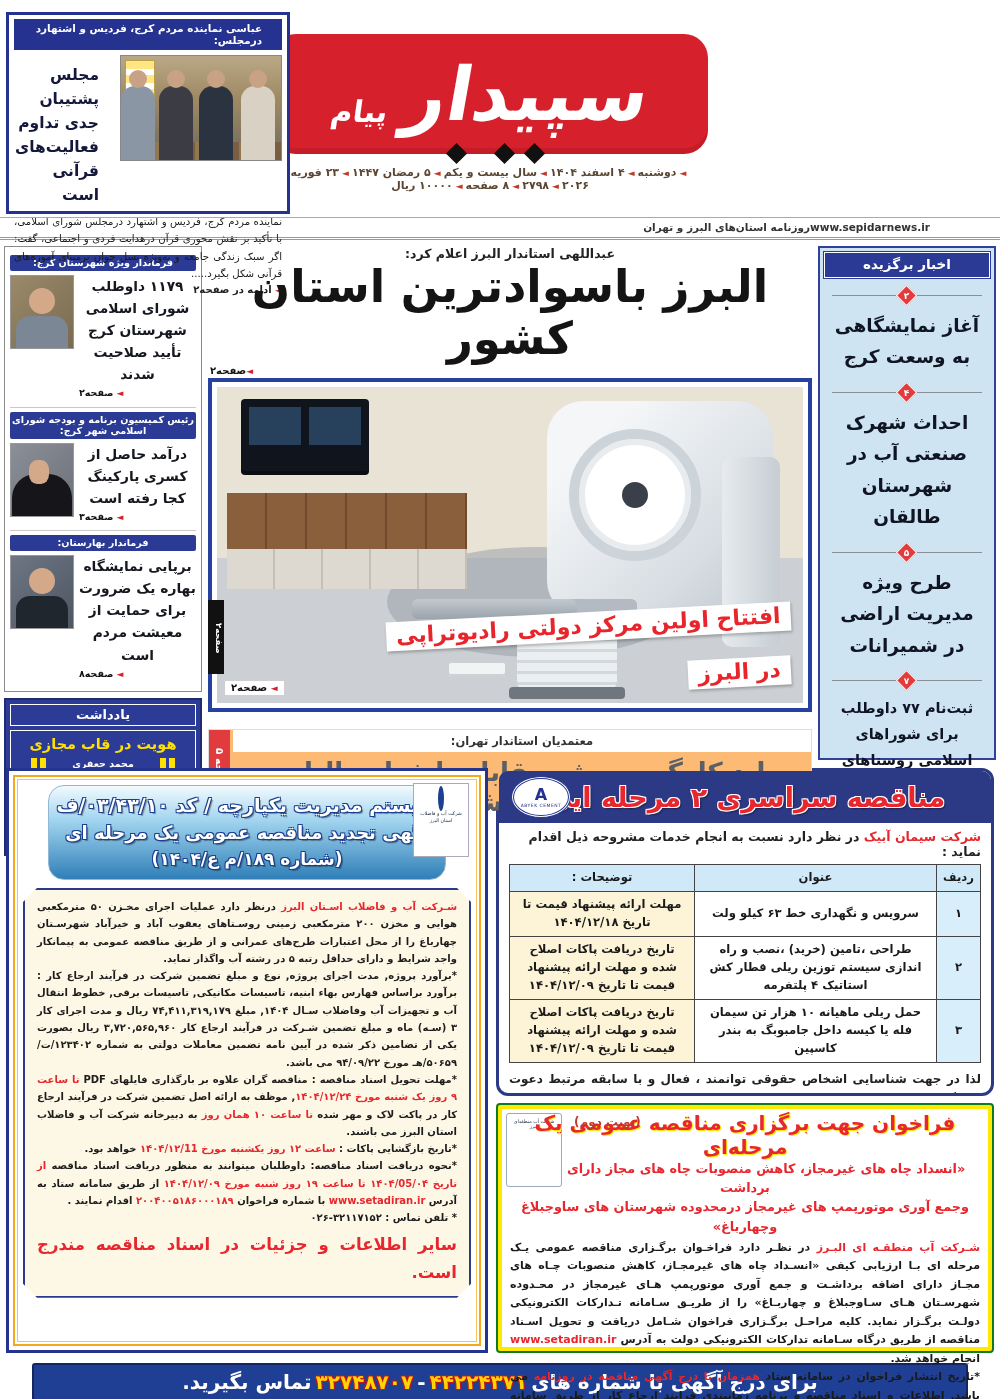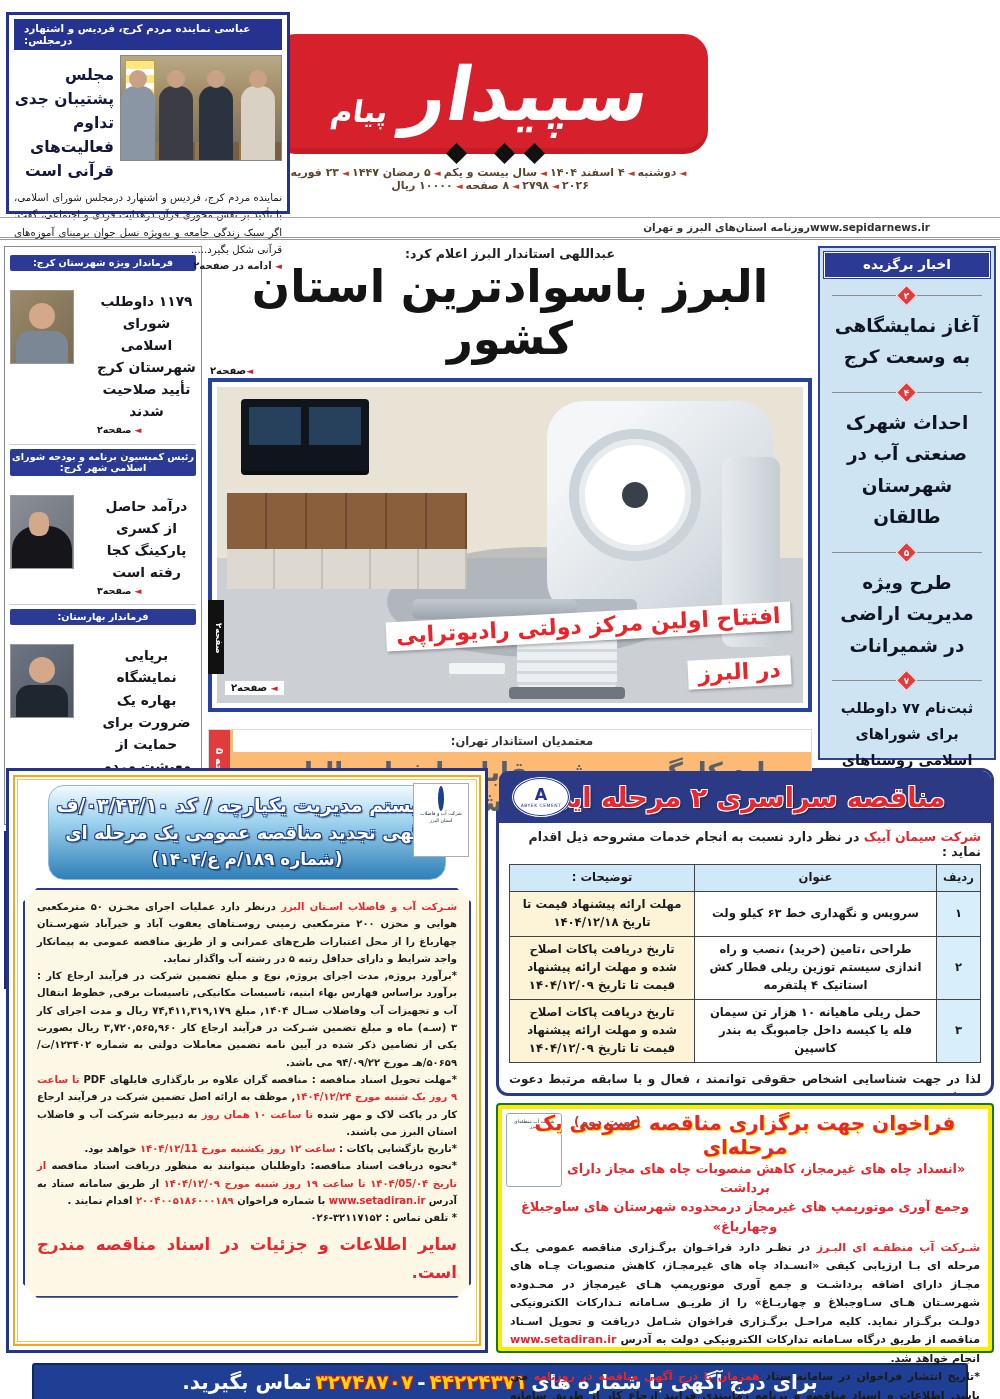--- a/index.html
+++ b/index.html
@@ -15,22 +15,22 @@
   .mast-center { position:absolute; right:292px; left:272px; top:34px; text-align:center; }
   .logo-band { position:relative; height:120px; background:#d6202b; border-radius:24px; display:flex; align-items:center; justify-content:center; gap:18px; box-shadow:inset 0 -6px 0 rgba(0,0,0,.08); }
   .logo-large { color:#fff; font-size:74px; font-weight:900; transform:skewX(-10deg); line-height:1; letter-spacing:-3px; }
   .logo-small { color:#fff; font-size:30px; font-weight:900; transform:skewX(-8deg); margin-top:34px; }
   .logo-diamond { position:absolute; bottom:-7px; width:15px; height:15px; background:#111; transform:rotate(45deg); }
   .ld1 { right:38%; } .ld2 { right:45%; } .ld3 { right:56%; }
   .dateline { margin-top:12px; font-size:11px; font-weight:bold; color:#5b4632; }
   .dl-s { color:#c0392b; font-size:9px; margin:0 3px; }
 
   .topnews { position:absolute; right:710px; left:6px; top:12px; height:202px; border:3px solid #26328f; background:#fff; padding:4px 5px; }
-  .tn-head { background:#26328f; color:#fff; font-size:10.4px; font-weight:bold; text-align:left; padding:3px 10px 4px; }
-  .tn-mid { display:flex; gap:6px; margin-top:5px; align-items:flex-start; }
+  .tn-head { background:#26328f; color:#fff; font-size:10.4px; font-weight:bold; text-align:right; padding:3px 20px 4px; }
+  .tn-mid { display:flex; gap:21px; margin-top:5px; align-items:flex-start; }
   .tn-photo { width:162px; height:106px; border:1px solid #888; position:relative; overflow:hidden; flex:none;
     background:linear-gradient(180deg,#b9a887 0%,#a08a64 40%,#6f6a5e 100%); }
   .tn-photo i { position:absolute; display:block; }
   .fig { width:34px; height:74px; border-radius:14px 14px 0 0; bottom:0; }
   .fig::before { content:""; position:absolute; top:-16px; left:8px; width:18px; height:18px; border-radius:50%; background:#c9a184; }
   .f1 { right:6px;  background:#d9d2c4; } .f2 { right:48px; background:#2c3340; }
   .f3 { right:88px; background:#3c3c44; } .f4 { right:126px;background:#8b96a4; }
   .poster { left:4px; top:4px; width:30px; height:40px; background:repeating-linear-gradient(180deg,#ffe680 0 8px,#fff 8px 14px); border:1px solid #b7a14e; }
   .books { left:0; bottom:0; width:100%; height:18px; background:repeating-linear-gradient(90deg,#7a5a3a 0 8px,#9a7a4a 8px 16px,#5a728a 16px 22px); opacity:.8; }
   .tn-title { flex:1; font-size:15.5px; font-weight:900; color:#14183b; line-height:1.55; text-align:right; padding-top:8px; }
@@ -84,21 +84,21 @@
   .tax-strip { position:relative; margin-top:17px; background:#fdba74; border:1px solid #ddd; height:80px; padding-right:0; padding-left:24px; }
   .tax-tab { position:absolute; left:0; top:0; bottom:0; width:21px; background:#e23b3e; color:#fff; font-size:10.5px; font-weight:bold; writing-mode:vertical-rl; display:flex; align-items:center; justify-content:center; letter-spacing:2px; }
   .tax-kicker { background:#fff; text-align:center; font-size:11.5px; font-weight:bold; color:#333; padding:4px 0; }
   .tax-headline { text-align:center; font-size:26px; font-weight:900; color:#5c5f66; padding-top:5px; }
 
   .left-col { flex:1; }
   .cards-box { border:1.5px solid #8a8a8a; background:#fff; padding:4px 5px; }
   .news-card { padding:4px 0 6px; border-bottom:1px solid #c9c9c9; }
   .news-card:last-child { border-bottom:none; }
   .nc-kicker { background:#2b3a94; color:#fff; font-size:9.6px; font-weight:bold; text-align:center; padding:2px 0 3px; border-radius:2px; }
-  .nc-row { display:flex; gap:23px; margin-top:19px; }
+  .nc-row { display:flex; gap:5px; margin-top:4px; }
   .nc-title { flex:1; font-size:13.8px; font-weight:900; color:#15181f; line-height:1.6; text-align:center; display:flex; flex-direction:column; justify-content:space-between; }
   .nc-page { font-size:9.5px; font-weight:bold; text-align:left; color:#111; }
   .portrait { width:64px; height:74px; flex:none; border:1px solid #999; position:relative; overflow:hidden; }
   .portrait::before { content:""; position:absolute; left:50%; top:12px; width:26px; height:26px; margin-left:-13px; border-radius:50%; background:#d3a98a; z-index:2; }
   .portrait::after { content:""; position:absolute; left:50%; bottom:-6px; width:52px; height:38px; margin-left:-26px; border-radius:14px 14px 0 0; z-index:1; }
   .p1 { background:linear-gradient(135deg,#9a8a6a,#7a6a50); } .p1::after { background:#7c8796; }
   .p2 { background:linear-gradient(135deg,#8a8f98,#6a6f78); } .p2::before { width:20px; height:24px; border-radius:40%; top:16px; } .p2::after { background:#15151a; width:60px; height:52px; bottom:-10px; margin-left:-30px; border-radius:24px 24px 0 0; }
   .p3 { background:linear-gradient(135deg,#aab2bc,#848c98); } .p3::after { background:#4a5568; }
   .p4 { background:linear-gradient(135deg,#6e7684,#4e5664); } .p4::after { background:#20262e; }
 

